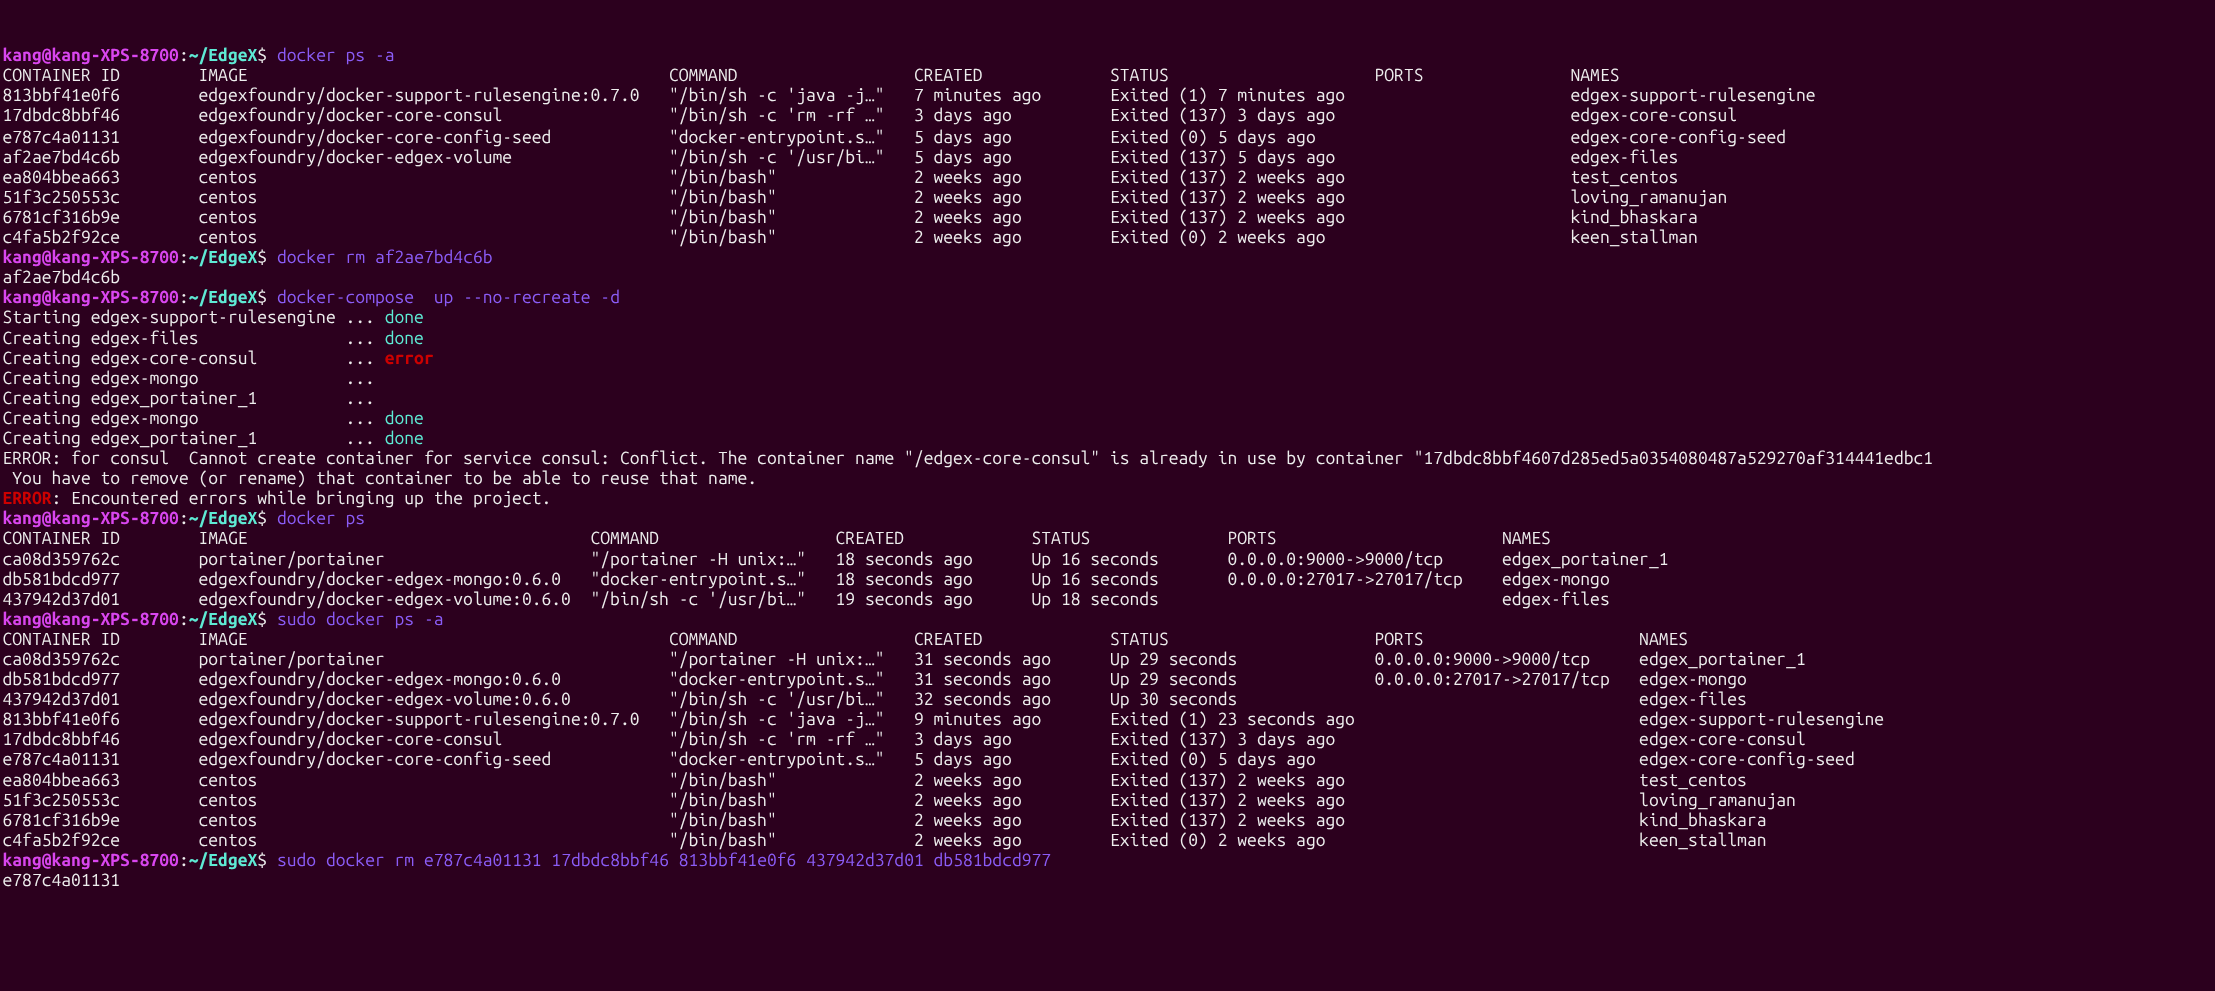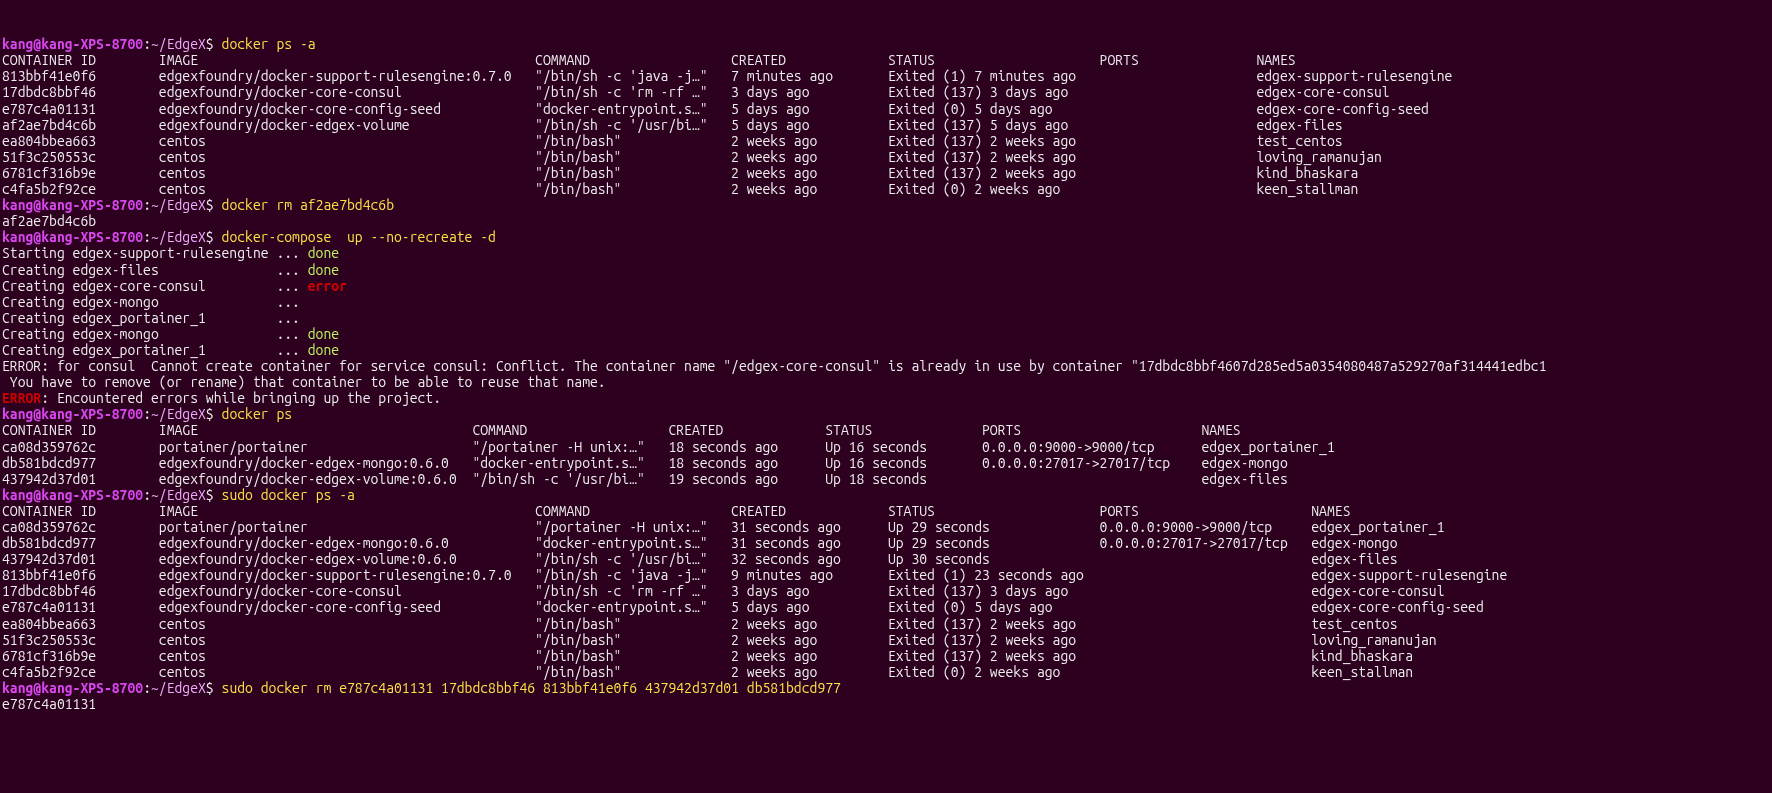--- a/index.html
+++ b/index.html
@@ -8,24 +8,24 @@
     background: #2c001e;
     color: #eee;
     font-family: "Ubuntu Mono", "DejaVu Sans Mono", Consolas, monospace;
     font-size: 14px;
     line-height: 1.15;
     white-space: pre;
     width: 1772px;
   }
   .term { padding: 4px 2px; }
   .user   { color: #d946ef; font-weight: bold; }
-  .path   { color: #f0abfc; font-weight: normal; }
-  .cmd    { color: #fde047; }
+  .path   { color: #5eead4; font-weight: bold; }
+  .cmd    { color: #8b5cf6; }
   .out    { color: #eee; }
-  .done   { color: #bef264; }
+  .done   { color: #5eead4; }
   .err    { color: #cc0000; font-weight: bold; }
   .errlbl { color: #cc0000; font-weight: bold; }
 </style>
 </head>
 <body>
 <div class="term"><div class="out"><span class="user">kang@kang-XPS-8700</span><span class="out">:</span><span class="path">~/EdgeX</span><span class="out">$ </span><span class="cmd">docker ps -a</span></div><div class="out">CONTAINER ID        IMAGE                                           COMMAND                  CREATED             STATUS                     PORTS               NAMES</div><div class="out">813bbf41e0f6        edgexfoundry/docker-support-rulesengine:0.7.0   "/bin/sh -c 'java -j…"   7 minutes ago       Exited (1) 7 minutes ago                       edgex-support-rulesengine</div><div class="out">17dbdc8bbf46        edgexfoundry/docker-core-consul                 "/bin/sh -c 'rm -rf …"   3 days ago          Exited (137) 3 days ago                        edgex-core-consul</div><div class="out">e787c4a01131        edgexfoundry/docker-core-config-seed            "docker-entrypoint.s…"   5 days ago          Exited (0) 5 days ago                          edgex-core-config-seed</div><div class="out">af2ae7bd4c6b        edgexfoundry/docker-edgex-volume                "/bin/sh -c '/usr/bi…"   5 days ago          Exited (137) 5 days ago                        edgex-files</div><div class="out">ea804bbea663        centos                                          "/bin/bash"              2 weeks ago         Exited (137) 2 weeks ago                       test_centos</div><div class="out">51f3c250553c        centos                                          "/bin/bash"              2 weeks ago         Exited (137) 2 weeks ago                       loving_ramanujan</div><div class="out">6781cf316b9e        centos                                          "/bin/bash"              2 weeks ago         Exited (137) 2 weeks ago                       kind_bhaskara</div><div class="out">c4fa5b2f92ce        centos                                          "/bin/bash"              2 weeks ago         Exited (0) 2 weeks ago                         keen_stallman</div><div class="out"><span class="user">kang@kang-XPS-8700</span><span class="out">:</span><span class="path">~/EdgeX</span><span class="out">$ </span><span class="cmd">docker rm af2ae7bd4c6b</span></div><div class="out">af2ae7bd4c6b</div><div class="out"><span class="user">kang@kang-XPS-8700</span><span class="out">:</span><span class="path">~/EdgeX</span><span class="out">$ </span><span class="cmd">docker-compose  up --no-recreate -d</span></div><div class="out"><span class="out">Starting edgex-support-rulesengine ... </span><span class="done">done</span></div><div class="out"><span class="out">Creating edgex-files               ... </span><span class="done">done</span></div><div class="out"><span class="out">Creating edgex-core-consul         ... </span><span class="err">error</span></div><div class="out"><span class="out">Creating edgex-mongo               ... </span></div><div class="out"><span class="out">Creating edgex_portainer_1         ... </span></div><div class="out"><span class="out"></span></div><div class="out"><span class="out">Creating edgex-mongo               ... </span><span class="done">done</span></div><div class="out"><span class="out">Creating edgex_portainer_1         ... </span><span class="done">done</span></div><div class="out"></div><div class="out">ERROR: for consul  Cannot create container for service consul: Conflict. The container name "/edgex-core-consul" is already in use by container "17dbdc8bbf4607d285ed5a0354080487a529270af314441edbc1</div><div class="out"> You have to remove (or rename) that container to be able to reuse that name.</div><div class="out"><span class="errlbl">ERROR</span><span class="out">: Encountered errors while bringing up the project.</span></div><div class="out"><span class="user">kang@kang-XPS-8700</span><span class="out">:</span><span class="path">~/EdgeX</span><span class="out">$ </span><span class="cmd">docker ps</span></div><div class="out">CONTAINER ID        IMAGE                                   COMMAND                  CREATED             STATUS              PORTS                       NAMES</div><div class="out">ca08d359762c        portainer/portainer                     "/portainer -H unix:…"   18 seconds ago      Up 16 seconds       0.0.0.0:9000-&gt;9000/tcp      edgex_portainer_1</div><div class="out">db581bdcd977        edgexfoundry/docker-edgex-mongo:0.6.0   "docker-entrypoint.s…"   18 seconds ago      Up 16 seconds       0.0.0.0:27017-&gt;27017/tcp    edgex-mongo</div><div class="out">437942d37d01        edgexfoundry/docker-edgex-volume:0.6.0  "/bin/sh -c '/usr/bi…"   19 seconds ago      Up 18 seconds                                   edgex-files</div><div class="out"><span class="user">kang@kang-XPS-8700</span><span class="out">:</span><span class="path">~/EdgeX</span><span class="out">$ </span><span class="cmd">sudo docker ps -a</span></div><div class="out">CONTAINER ID        IMAGE                                           COMMAND                  CREATED             STATUS                     PORTS                      NAMES</div><div class="out">ca08d359762c        portainer/portainer                             "/portainer -H unix:…"   31 seconds ago      Up 29 seconds              0.0.0.0:9000-&gt;9000/tcp     edgex_portainer_1</div><div class="out">db581bdcd977        edgexfoundry/docker-edgex-mongo:0.6.0           "docker-entrypoint.s…"   31 seconds ago      Up 29 seconds              0.0.0.0:27017-&gt;27017/tcp   edgex-mongo</div><div class="out">437942d37d01        edgexfoundry/docker-edgex-volume:0.6.0          "/bin/sh -c '/usr/bi…"   32 seconds ago      Up 30 seconds                                         edgex-files</div><div class="out">813bbf41e0f6        edgexfoundry/docker-support-rulesengine:0.7.0   "/bin/sh -c 'java -j…"   9 minutes ago       Exited (1) 23 seconds ago                             edgex-support-rulesengine</div><div class="out">17dbdc8bbf46        edgexfoundry/docker-core-consul                 "/bin/sh -c 'rm -rf …"   3 days ago          Exited (137) 3 days ago                               edgex-core-consul</div><div class="out">e787c4a01131        edgexfoundry/docker-core-config-seed            "docker-entrypoint.s…"   5 days ago          Exited (0) 5 days ago                                 edgex-core-config-seed</div><div class="out">ea804bbea663        centos                                          "/bin/bash"              2 weeks ago         Exited (137) 2 weeks ago                              test_centos</div><div class="out">51f3c250553c        centos                                          "/bin/bash"              2 weeks ago         Exited (137) 2 weeks ago                              loving_ramanujan</div><div class="out">6781cf316b9e        centos                                          "/bin/bash"              2 weeks ago         Exited (137) 2 weeks ago                              kind_bhaskara</div><div class="out">c4fa5b2f92ce        centos                                          "/bin/bash"              2 weeks ago         Exited (0) 2 weeks ago                                keen_stallman</div><div class="out"><span class="user">kang@kang-XPS-8700</span><span class="out">:</span><span class="path">~/EdgeX</span><span class="out">$ </span><span class="cmd">sudo docker rm e787c4a01131 17dbdc8bbf46 813bbf41e0f6 437942d37d01 db581bdcd977</span></div><div class="out">e787c4a01131</div></div>
 
 
 
 

